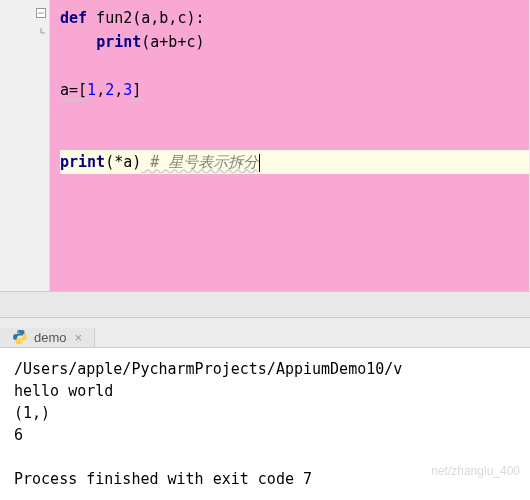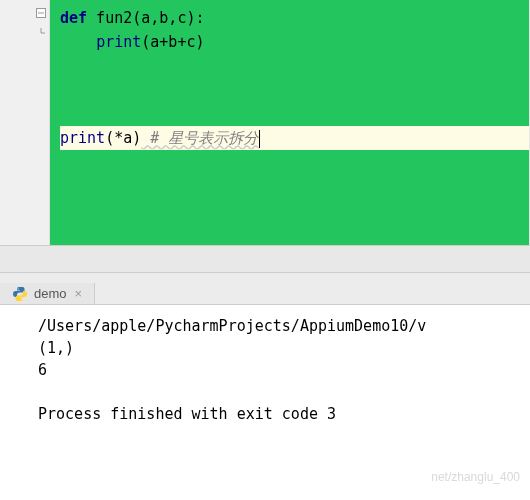--- a/index.html
+++ b/index.html
@@ -8,22 +8,22 @@
       font-size: 15px;
       background: #fff;
       width: 530px;
       height: 500px;
       overflow: hidden;
       display: flex;
       flex-direction: column;
     }
     .editor-pane {
       display: flex;
-      height: 245px;
-      background: #22c55e;
+      height: 309px;
+      background: #f9a8d4;
     }
     .gutter {
       width: 50px;
       background: #f0f0f0;
       border-right: 1px solid #e0e0e0;
       position: relative;
     }
     .fold-marker {
       position: absolute;
       right: 2px;
@@ -44,21 +44,21 @@
     }
     .code-line {
       white-space: pre;
       height: 24px;
     }
     .highlighted-line {
       background: #fffce6;
     }
     .kw { color: #000080; font-weight: bold; }
     .fn { color: #000; }
-    .builtin { color: #000080; }
+    .builtin { color: #000080; font-weight: bold; }
     .num { color: #0000ff; }
     .pn { color: #000; }
     .comment { color: #808080; font-style: italic; }
     .wavy {
       text-decoration: underline;
       text-decoration-style: wavy;
       text-decoration-color: #ccc;
     }
     .cursor {
       display: inline-block;
@@ -104,26 +104,25 @@
       margin-left: 2px;
     }
     .console-pane {
       flex: 1;
       padding: 10px 6px 10px 14px;
       line-height: 22px;
       background: #fff;
       color: #000;
       font-size: 15px;
       position: relative;
-      margin-left: 24px;
     }
     .console-line { white-space: pre; }
     .watermark {
       position: absolute;
-      bottom: 12px;
+      bottom: 18px;
       right: 10px;
       color: rgba(180,180,180,0.5);
       font-size: 12px;
       font-family: sans-serif;
     }
   </style>
 </head>
 <body>
 
 <div class="editor-pane">
@@ -137,20 +136,21 @@
     <div class="fold-marker fold-end">
       <svg width="10" height="10" viewBox="0 0 10 10">
           <path d="M5 0 L5 5 L9 5" fill="none" stroke="#999"></path>
         </svg>
     </div>
   </div>
   <div class="code-area">
     <div class="code-line"><span class="kw">def</span><span class="fn"> fun2</span><span class="pn">(a,b,c):</span></div>
     <div class="code-line">    <span class="builtin">print</span><span class="pn">(a+b+c)</span></div>
     <div class="code-line"></div>
+    <div class="code-line"><span class="pn wavy">a=[</span><span class="num">1</span><span class="pn">,</span><span class="num">2</span><span class="pn">,</span><span class="num">3</span><span class="pn wavy">]</span></div>
     <div class="code-line"></div>
     <div class="code-line"></div>
     <div class="code-line highlighted-line"><span class="builtin">print</span><span class="pn">(*a)</span><span class="comment wavy"> # 星号表示拆分</span><span class="cursor"></span></div>
   </div>
 </div>
 
 <div class="divider"></div>
 
 <div class="tab-bar">
   <div class="tab">
@@ -162,18 +162,19 @@
           <circle cx="10" cy="13.2" r=".6" fill="#fff"></circle>
         </svg>
     </span>
     <span>demo</span>
     <span class="close-x">×</span>
   </div>
 </div>
 
 <div class="console-pane">
   <div class="console-line">/Users/apple/PycharmProjects/AppiumDemo10/v</div>
+  <div class="console-line">hello world</div>
   <div class="console-line">(1,)</div>
   <div class="console-line">6</div>
   <div class="console-line"> </div>
-  <div class="console-line">Process finished with exit code 3</div>
+  <div class="console-line">Process finished with exit code 7</div>
   <div class="watermark">net/zhanglu_400</div>
 </div>
 
 </body></html>

